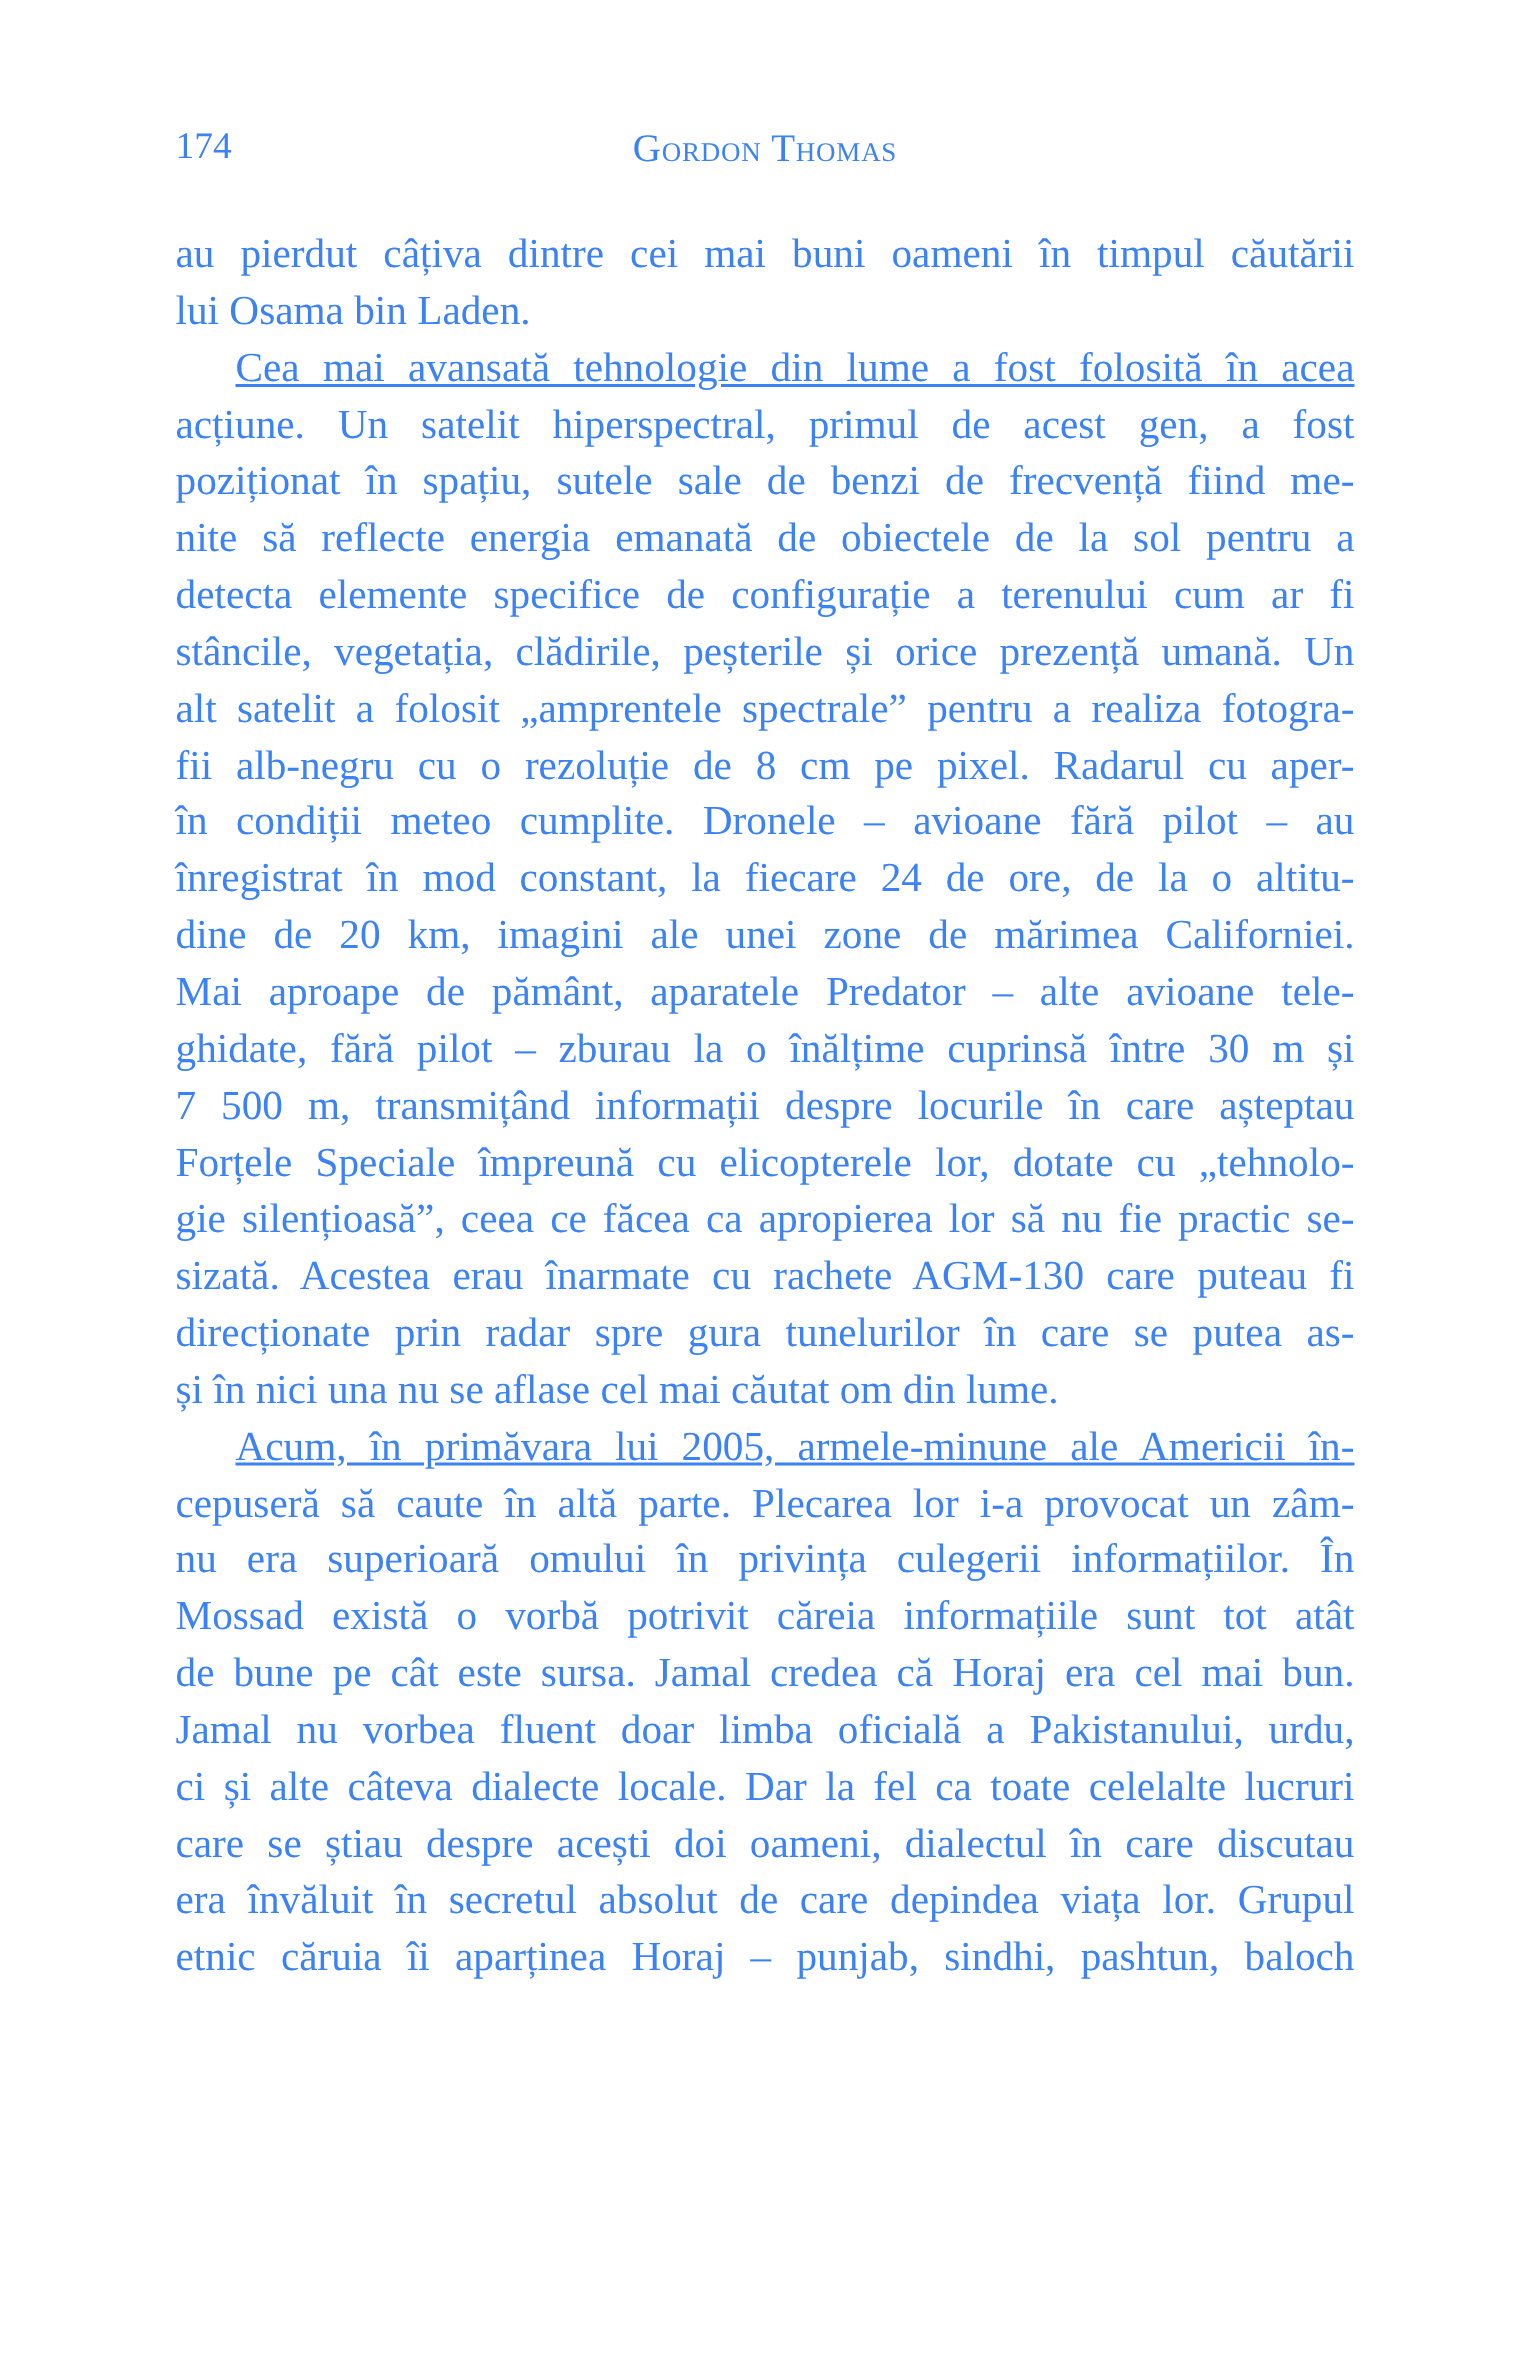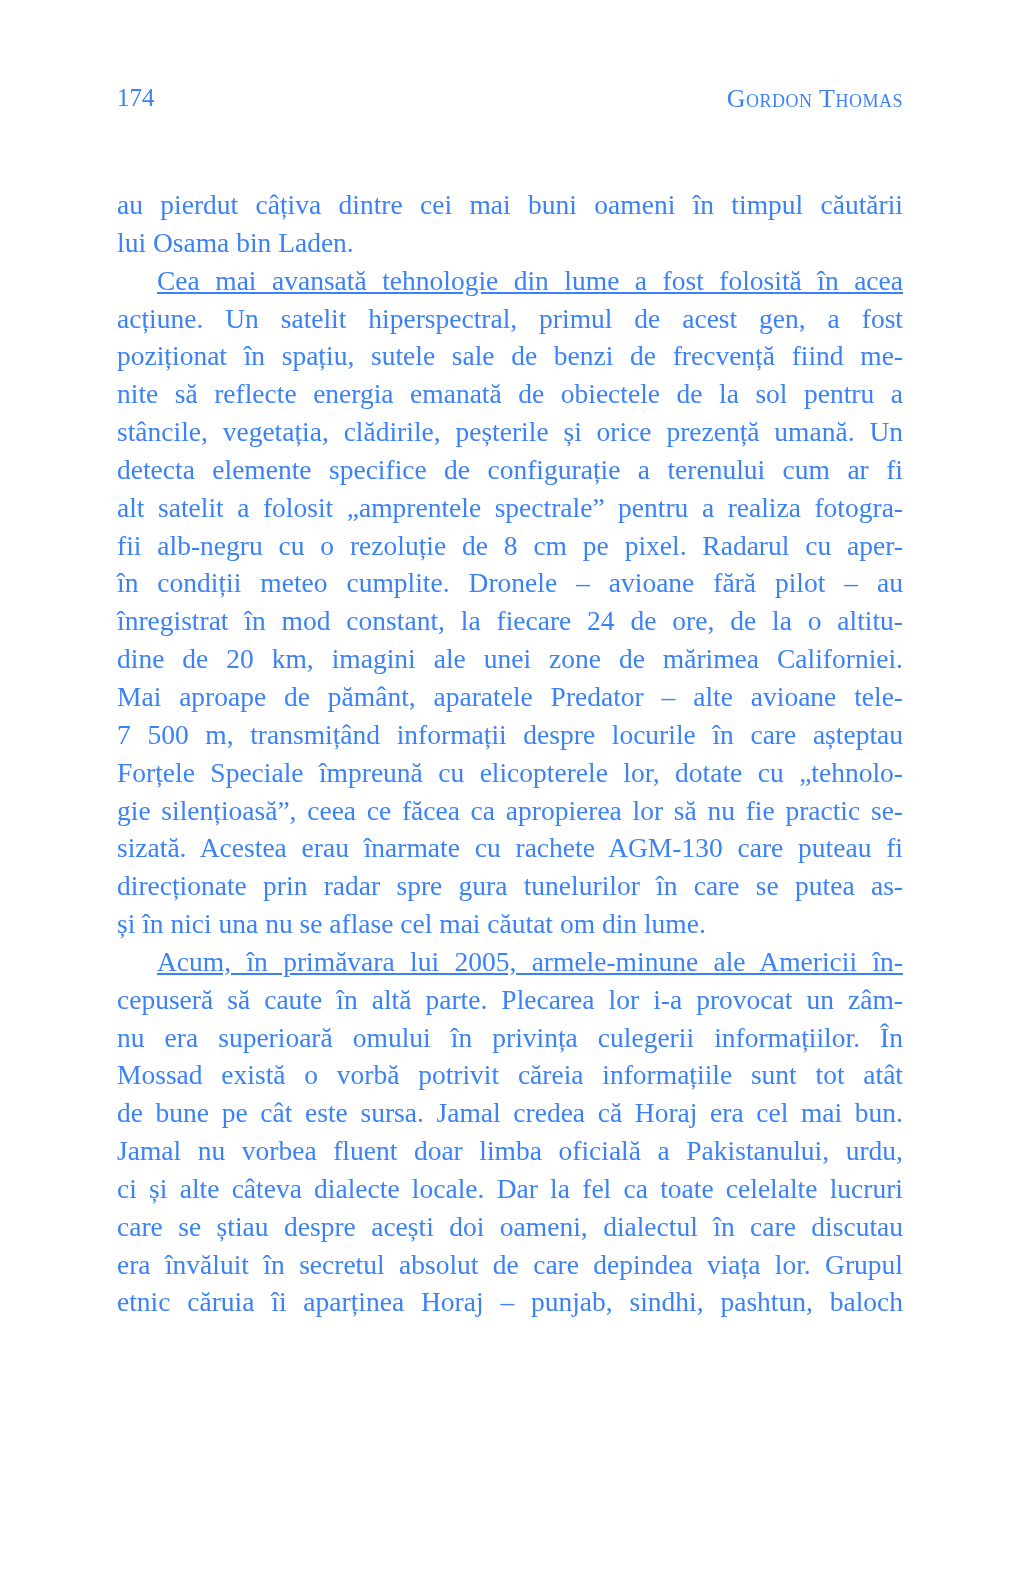--- a/index.html
+++ b/index.html
@@ -1,48 +1,49 @@
 <!DOCTYPE html>
 <html><head>
 <meta charset="utf-8">
 <style>
   html, body { margin: 0; padding: 0; background: #ffffff; }
   body { width: 1024px; height: 1575px; position: relative; overflow: hidden; }
   .page { position: absolute; left: 0; top: 0; width: 1024px; height: 1575px; background: #ffffff; color: #3b82f6; font-family: "Liberation Serif", "DejaVu Serif", serif; }
   .header { position: absolute; top: 84px; left: 117px; width: 786px; height: 36px; font-size: 25px; }
   .page-number { position: absolute; left: 0; top: 0; }
-  .running-head { position: absolute; left: 0; right: 0; top: 0; text-align: right; font-variant: small-caps; letter-spacing: 0.5px; font-size: 26px; }
-  .body-text { position: absolute; top: 150px; left: 117px; width: 786px; font-size: 27.5px; line-height: 37.85px; margin-top: 36px; }
+  .running-head { position: absolute; left: 0; right: 0; top: 0; text-align: center; font-variant: small-caps; letter-spacing: 0.5px; font-size: 26px; }
+  .body-text { position: absolute; top: 150px; left: 117px; width: 786px; font-size: 27.5px; line-height: 37.85px; }
   .line { display: block; height: 37.85px; white-space: nowrap; text-align: justify; text-align-last: justify; }
   .line.last { text-align-last: left; }
   .line.indent { text-indent: 40px; text-decoration: underline; }
 </style>
 </head>
 <body>
 
 <div class="page">
   <div class="header">
     <span class="page-number">174</span>
     <span class="running-head">Gordon Thomas</span>
   </div>
   <div class="body-text" id="body-text">
       <span class="line">au pierdut câțiva dintre cei mai buni oameni în timpul căutării</span>
       <span class="line last">lui Osama bin Laden.</span>
       <span class="line indent">Cea mai avansată tehnologie din lume a fost folosită în acea</span>
       <span class="line">acțiune. Un satelit hiperspectral, primul de acest gen, a fost</span>
       <span class="line">poziționat în spațiu, sutele sale de benzi de frecvență fiind me-</span>
       <span class="line">nite să reflecte energia emanată de obiectele de la sol pentru a</span>
+      <span class="line">detecta elemente specifice de configurație a terenului cum ar fi</span>
       <span class="line">stâncile, vegetația, clădirile, peșterile și orice prezență umană. Un</span>
-      <span class="line">detecta elemente specifice de configurație a terenului cum ar fi</span>
       <span class="line">alt satelit a folosit „amprentele spectrale” pentru a realiza fotogra-</span>
       <span class="line">fii alb-negru cu o rezoluție de 8 cm pe pixel. Radarul cu aper-</span>
       <span class="line">în condiții meteo cumplite. Dronele – avioane fără pilot – au</span>
       <span class="line">înregistrat în mod constant, la fiecare 24 de ore, de la o altitu-</span>
       <span class="line">dine de 20 km, imagini ale unei zone de mărimea Californiei.</span>
       <span class="line">Mai aproape de pământ, aparatele Predator – alte avioane tele-</span>
+      <span class="line">ghidate, fără pilot – zburau la o înălțime cuprinsă între 30 m și</span>
       <span class="line">7 500 m, transmițând informații despre locurile în care așteptau</span>
       <span class="line">Forțele Speciale împreună cu elicopterele lor, dotate cu „tehnolo-</span>
       <span class="line">gie silențioasă”, ceea ce făcea ca apropierea lor să nu fie practic se-</span>
       <span class="line">sizată. Acestea erau înarmate cu rachete AGM-130 care puteau fi</span>
       <span class="line">direcționate prin radar spre gura tunelurilor în care se putea as-</span>
       <span class="line last">și în nici una nu se aflase cel mai căutat om din lume.</span>
       <span class="line indent">Acum, în primăvara lui 2005, armele-minune ale Americii în-</span>
       <span class="line">cepuseră să caute în altă parte. Plecarea lor i-a provocat un zâm-</span>
       <span class="line">nu era superioară omului în privința culegerii informațiilor. În</span>
       <span class="line">Mossad există o vorbă potrivit căreia informațiile sunt tot atât</span>

